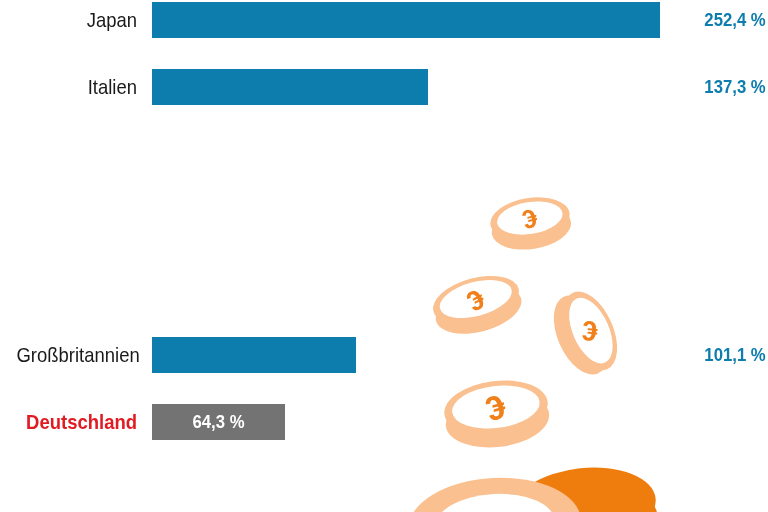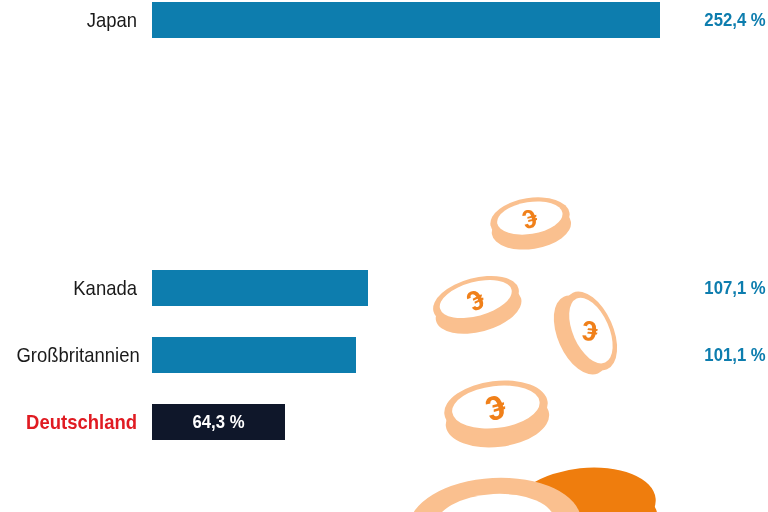--- a/index.html
+++ b/index.html
@@ -69,21 +69,21 @@
   }
 
   .bar {
     position: absolute;
     left: 152px;
     top: 0;
     height: 36px;
     background: #0d7dae;
   }
   .bar.highlight {
-    background: #0f172a;
+    background: #737373;
   }
 
   .bar-inner-value {
     position: absolute;
     left: 0;
     top: 0;
     height: 36px;
     line-height: 36px;
     width: 100%;
     text-align: center;
@@ -159,24 +159,24 @@
       <text x="0" y="0" text-anchor="middle" dominant-baseline="central" transform="rotate(172)" font-family="'Liberation Sans', sans-serif" font-size="34" font-weight="700" fill="#f0801a">€</text>
     </g>
   </svg>
 
   <div class="rows-layer">
       <div class="row" style="top: 2px;">
         <div class="row-label">Japan</div>
         <div class="bar" style="width: 508px;"></div>
         <div class="row-value">252,4 %</div>
       </div>
-      <div class="row" style="top: 270px;">
-        <div class="row-label">Kanada</div>
-        <div class="bar" style="width: 216px;"></div>
-        <div class="row-value">107,1 %</div>
+      <div class="row" style="top: 69px;">
+        <div class="row-label">Italien</div>
+        <div class="bar" style="width: 276px;"></div>
+        <div class="row-value">137,3 %</div>
       </div>
       <div class="row" style="top: 337px;">
         <div class="row-label">Großbritannien</div>
         <div class="bar" style="width: 204px;"></div>
         <div class="row-value">101,1 %</div>
       </div>
       <div class="row" style="top: 404px;">
         <div class="row-label highlight">Deutschland</div>
         <div class="bar highlight" style="width: 133px;">
           <div class="bar-inner-value">64,3 %</div>

